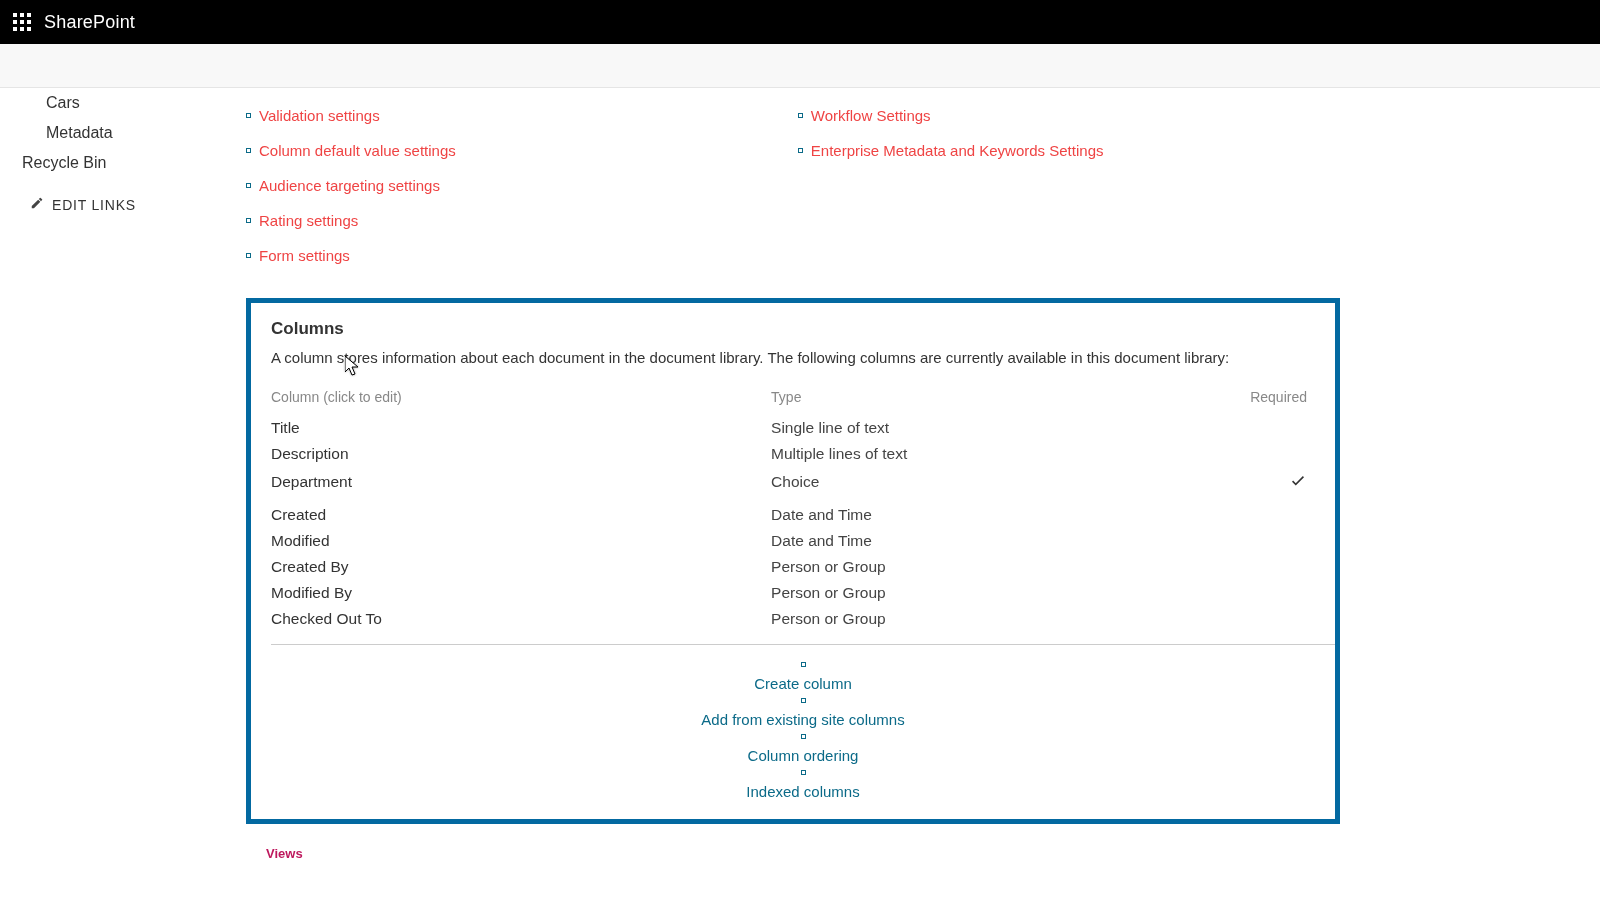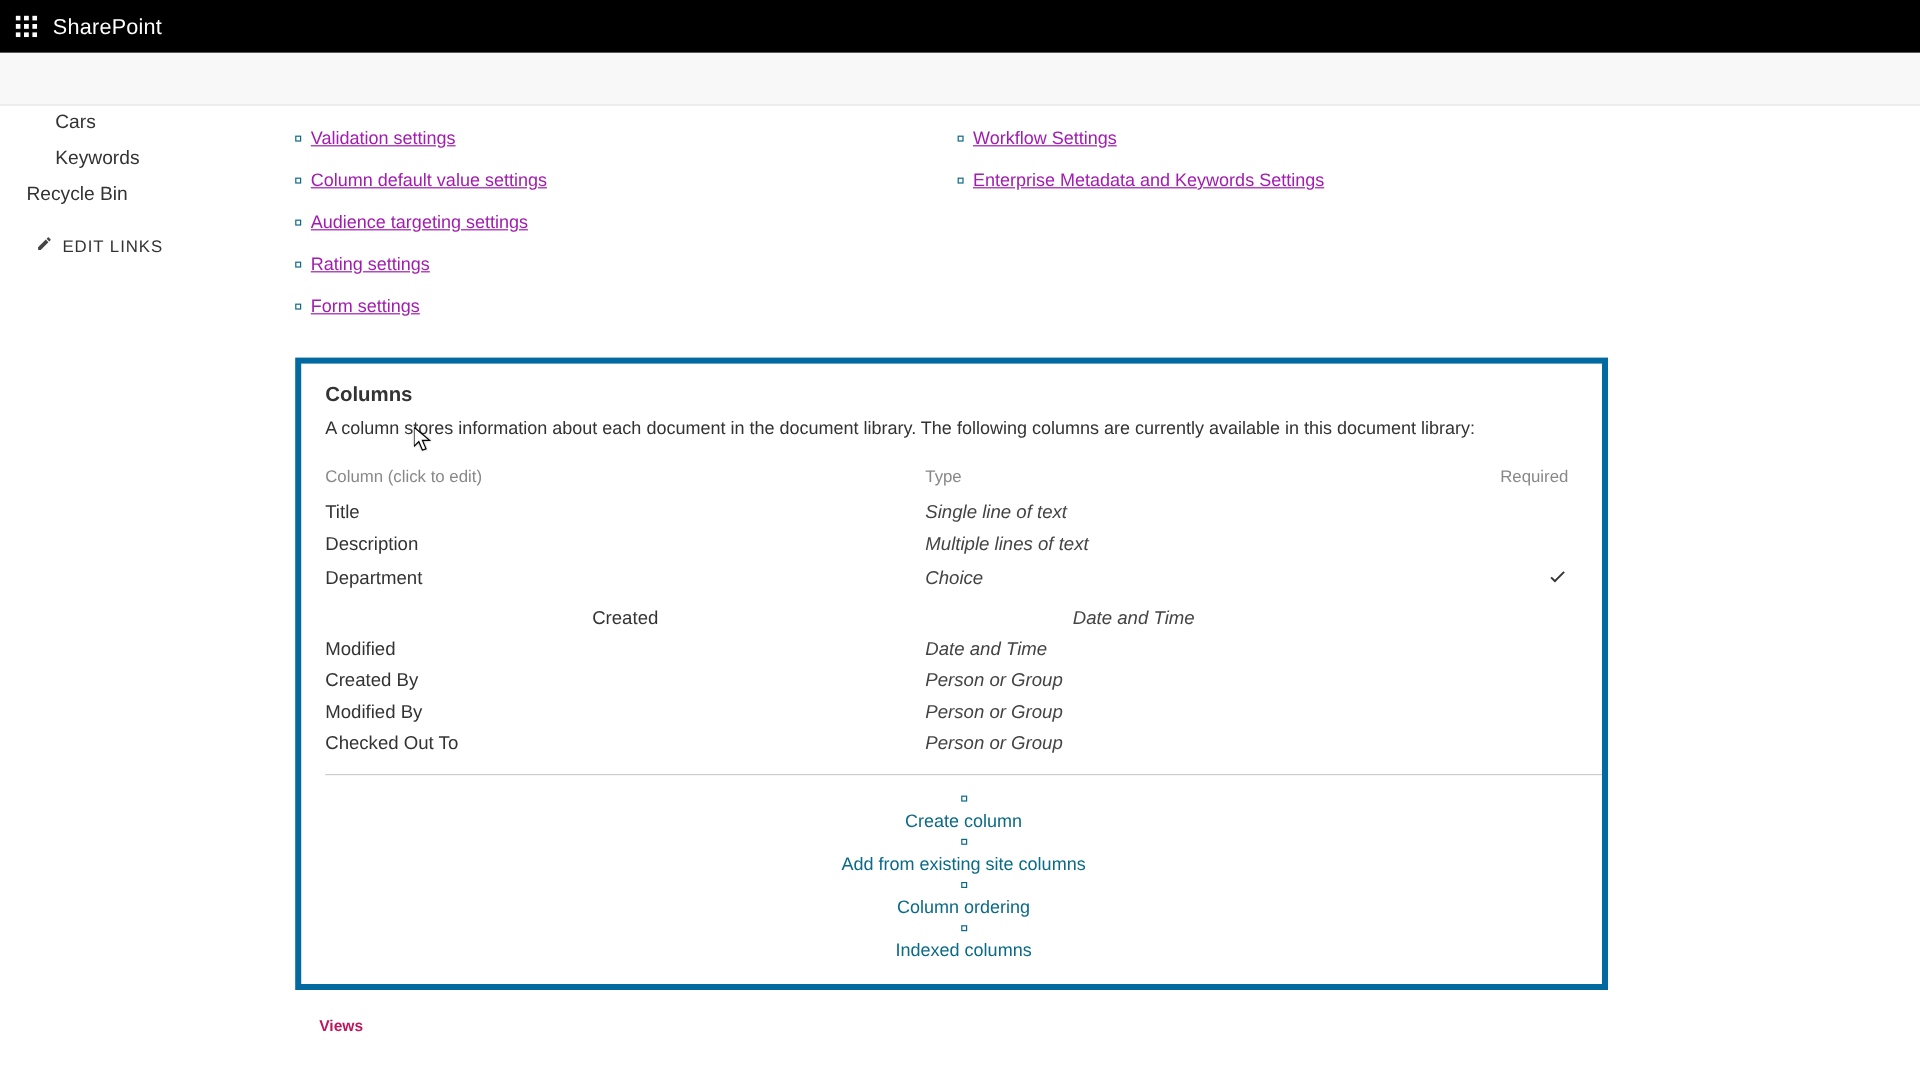--- a/index.html
+++ b/index.html
@@ -84,24 +84,23 @@
   gap: 8px;
   padding: 9px 0;
 }
 .sg-bullet {
   width: 5px;
   height: 5px;
   border: 1px solid #0b6a88;
   display: inline-block;
 }
 .sg-a {
-  color: #a21caf;
+  color: #ef4444;
   cursor: pointer;
   font-size: 15px;
-  text-decoration: underline;
 }
 .columns-box {
   margin-top: 25px;
   border: 5px solid #0369a1;
   padding: 16px 0 16px 20px;
 }
 .section-title {
   font-size: 17px;
   color: #333;
   margin-bottom: 10px;
@@ -125,21 +124,21 @@
 .col-table th.req-head, .col-table td.req-cell {
   text-align: right;
   padding-right: 28px;
 }
 .col-table td {
   padding: 4px 0;
   font-size: 15.5px;
   color: #333;
 }
 .col-table td.col-name { color: #333; width: 47%; }
-.col-table td.col-type { color: #444; font-style: italic; }
+.col-table td.col-type { color: #444; }
 .col-table tbody tr:nth-child(4) td { padding-top: 7px; }
 .check svg { fill: #333; }
 .columns-actions {
   margin-top: 12px;
   border-top: 1px solid #ccc;
   padding-top: 14px;
 }
 .ca-link {
   display: flex;
   align-items: center;
@@ -183,21 +182,21 @@
   </div>
   <div class="brand">SharePoint</div>
 </div>
 
 <div class="ribbon-spacer"></div>
 
 <div class="page">
 
   <nav class="sidenav">
     <a class="sidenav-link">Cars</a>
-    <a class="sidenav-link">Keywords</a>
+    <a class="sidenav-link">Metadata</a>
     <a class="sidenav-link top">Recycle Bin</a>
     <div class="sidenav-edit">
       <span class="pencil-icon">
         <svg width="14" height="14" viewBox="0 0 24 24">
             <path d="M3 17.25V21h3.75l11-11.03-3.75-3.75L3 17.25zM20.71 7.04a1 1 0 0 0 0-1.41l-2.34-2.34a1 1 0 0 0-1.41 0l-1.83 1.83 3.75 3.75 1.83-1.83z"></path>
           </svg>
       </span>
       <span>EDIT LINKS</span>
     </div>
   </nav>
@@ -262,21 +261,21 @@
               <td class="col-type">Multiple lines of text</td>
               <td class="req-cell"></td>
             </tr>
             <tr>
               <td class="col-name">Department</td>
               <td class="col-type">Choice</td>
               <td class="req-cell"><span class="check"><svg width="18" height="18" viewBox="0 0 24 24">
                     <path d="M9 16.2l-3.5-3.5L4 14.2l5 5 11-11-1.5-1.5z"></path>
                   </svg></span></td>
             </tr>
-            <tr style="border-top: none; text-align: center;">
+            <tr style="border-top: none;">
               <td class="col-name" style="padding-top: 9px;">Created</td>
               <td class="col-type" style="padding-top: 9px;">Date and Time</td>
               <td class="req-cell" style="padding-top: 9px;"></td>
             </tr>
             <tr>
               <td class="col-name">Modified</td>
               <td class="col-type">Date and Time</td>
               <td class="req-cell"></td>
             </tr>
             <tr>

